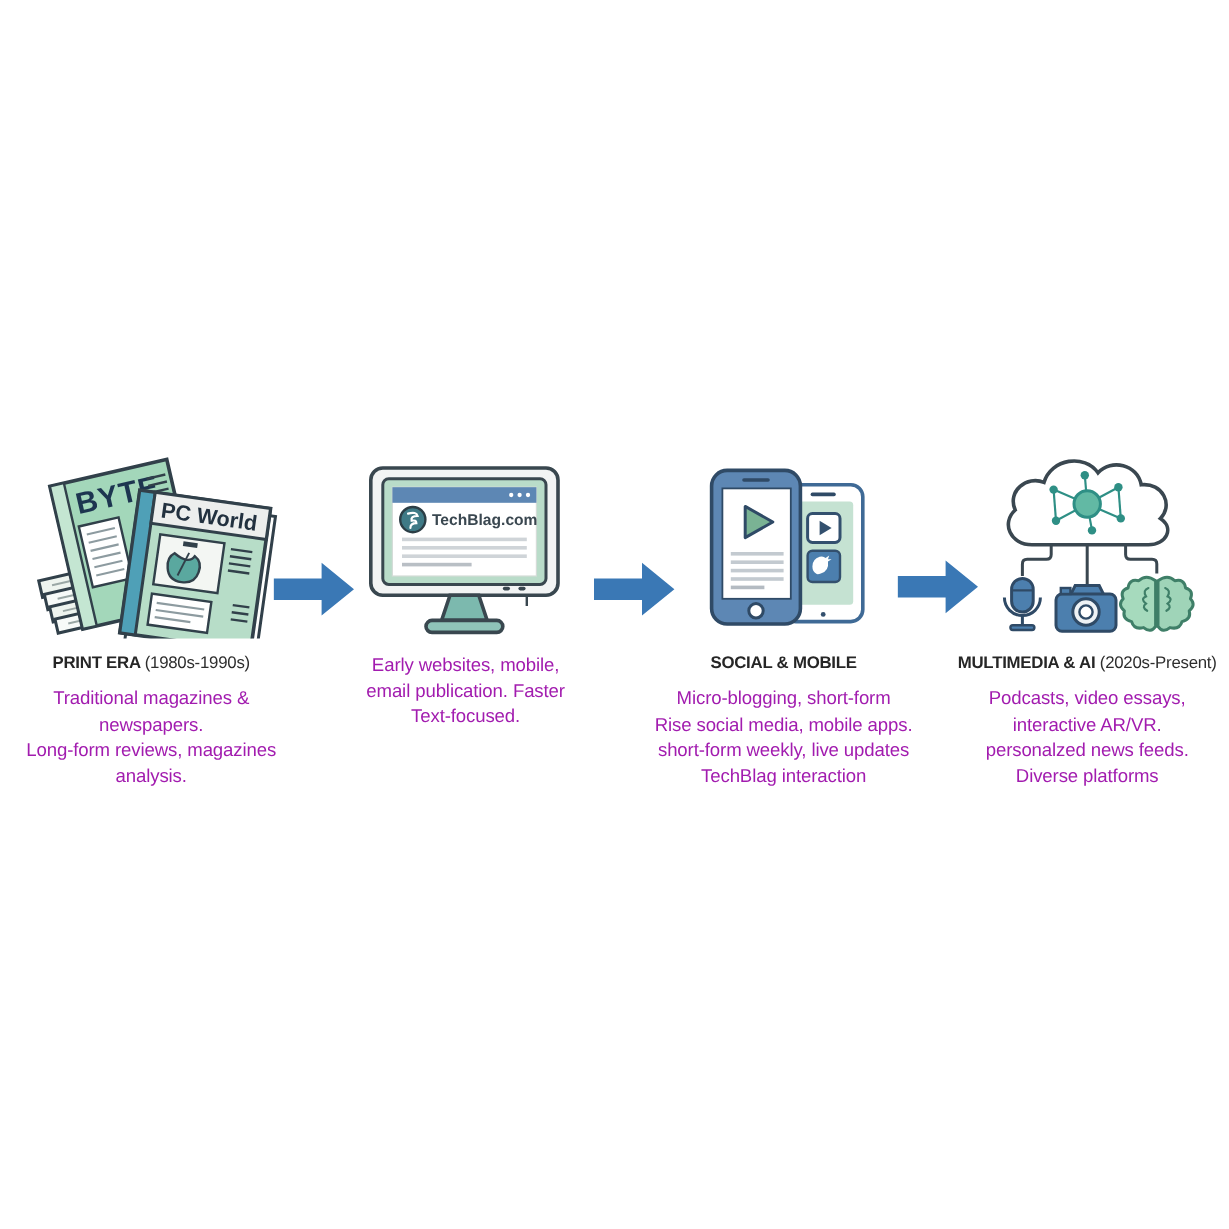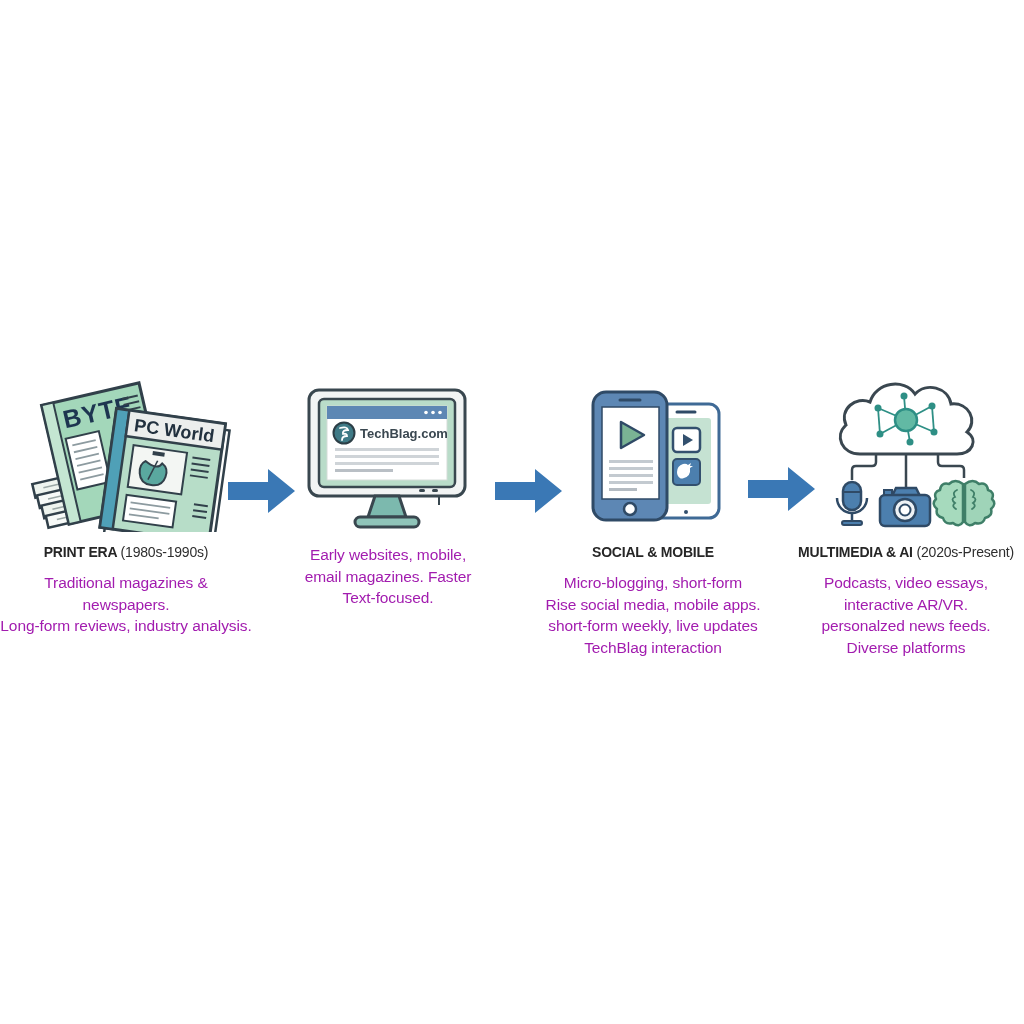--- a/index.html
+++ b/index.html
@@ -103,21 +103,21 @@
           </g>
         </g>
       </svg>
     </div>
     <div class="stage-title">
       <span>PRINT ERA</span>
       <span class="period">(1980s-1990s)</span>
     </div>
     <div class="stage-body">
       <div>Traditional magazines &amp; newspapers.</div>
-      <div>Long-form reviews, industry analysis.</div>
+      <div>Long-form reviews, magazines analysis.</div>
     </div>
   </div>
 
   <svg class="flow-arrow arrow-1" viewBox="0 0 68 46">
     <polygon class="arrow-fill" points="0,14 40,14 40,1 67,23 40,45 40,32 0,32"></polygon>
   </svg>
 
   <div class="stage stage-2">
     <div class="icon-box">
       <svg width="172" height="146" viewBox="0 0 172 146">
@@ -147,21 +147,21 @@
         <rect x="117" y="103" width="6" height="3" rx="1.5" fill="#39474f"></rect>
         <rect x="130" y="103" width="6" height="3" rx="1.5" fill="#39474f"></rect>
         <line x1="137" y1="110" x2="137" y2="119" stroke="#39474f" stroke-width="2"></line>
 
         <path d="M73 110 L97 110 L104 131 L66 131 Z" fill="#7cb9ae" stroke="#39474f" stroke-width="3"></path>
         <rect x="53" y="131" width="64" height="10" rx="5" fill="#8fc4b9" stroke="#39474f" stroke-width="3"></rect>
       </svg>
     </div>
     <div class="stage-body">
       <div>Early websites, mobile,</div>
-      <div>email magazines. Faster</div>
+      <div>email publication. Faster</div>
       <div>Text-focused.</div>
     </div>
   </div>
 
   <svg class="flow-arrow arrow-2" viewBox="0 0 68 46">
     <polygon class="arrow-fill" points="0,14 40,14 40,1 67,23 40,45 40,32 0,32"></polygon>
   </svg>
 
   <div class="stage stage-3">
     <div class="icon-box">

